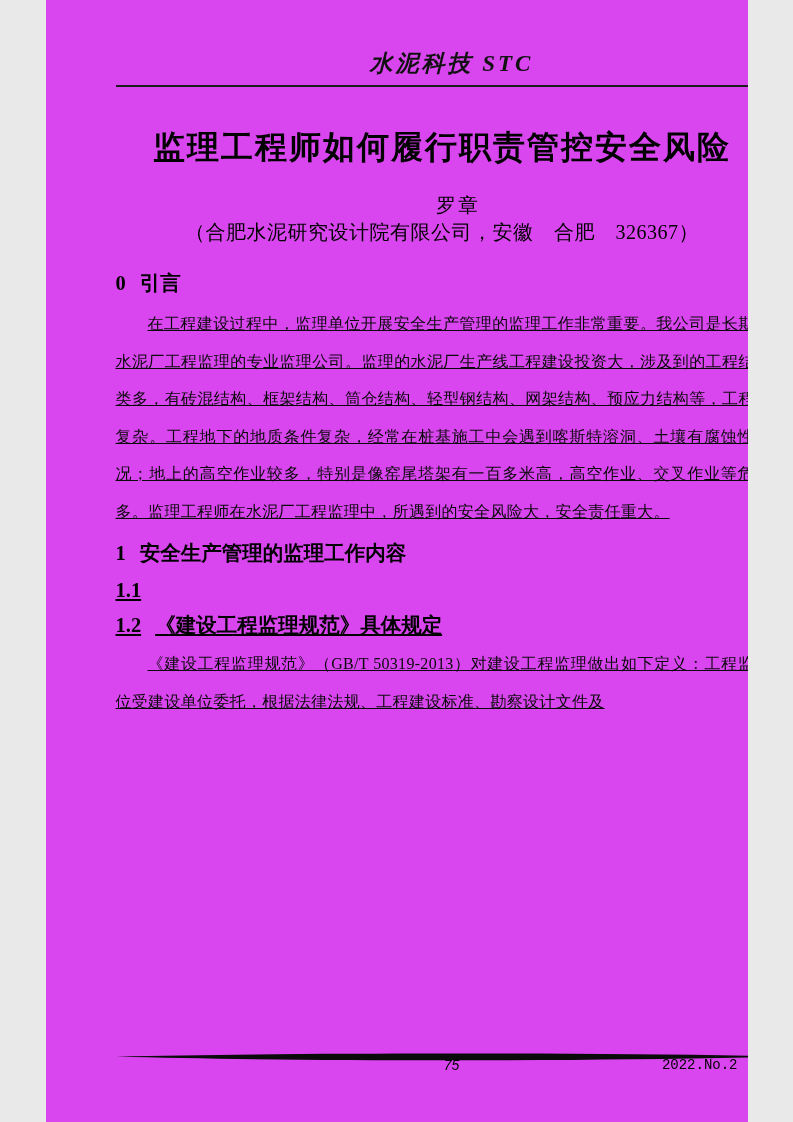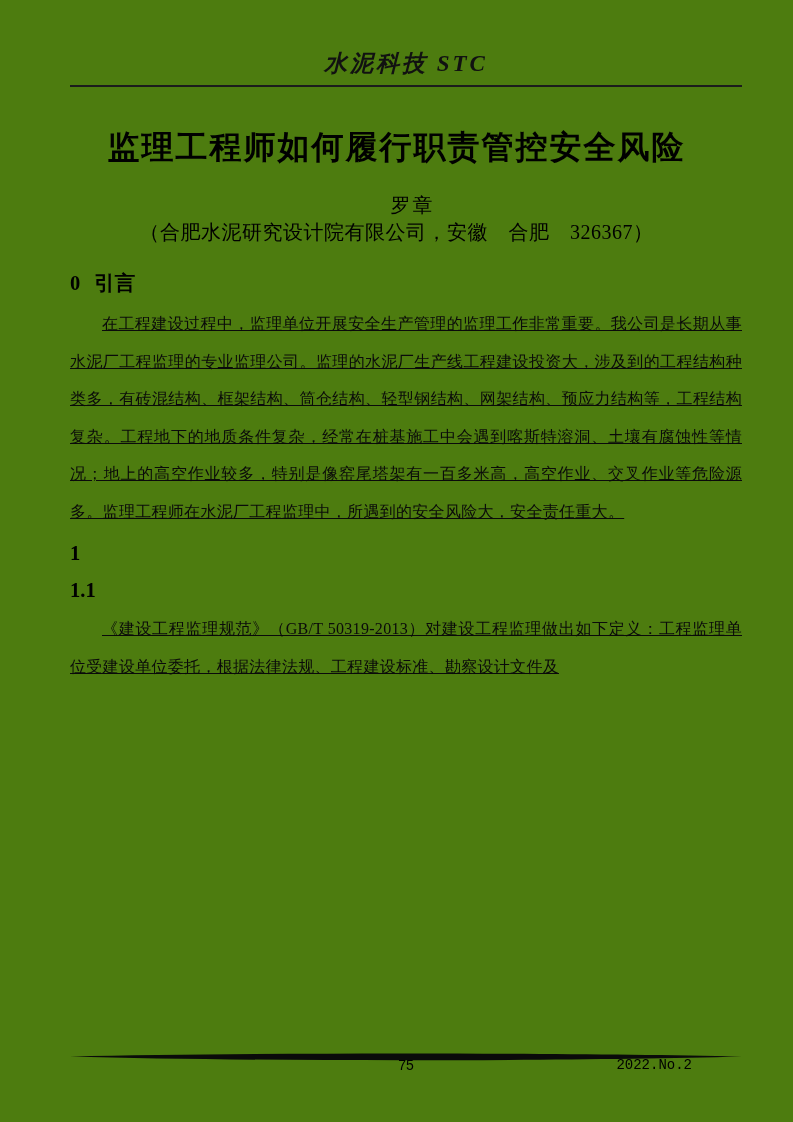--- a/index.html
+++ b/index.html
@@ -1,22 +1,22 @@
 <!DOCTYPE html>
 <html><head>
 <meta charset="utf-8">
 <style>
   * { margin: 0; padding: 0; box-sizing: border-box; }
   html, body { background: #e9e9e9; }
   .page {
     position: relative;
-    width: 793px;
+    width: 702px;
     height: 1122px;
     margin: 0 auto;
-    background: #4d7c0f;
+    background: #d946ef;
     color: #000;
     overflow: hidden;
     font-family: "Liberation Serif", "DejaVu Serif", serif;
   }
   
   .journal-header {
     position: absolute;
     top: 48px; left: 70px; width: 672px;
     text-align: center;
     font-family: "Liberation Serif", "DejaVu Serif", serif;
@@ -70,21 +70,21 @@
     display: flex;
     align-items: baseline;
     color: #000;
   }
   .sec-heading .sec-num {
     font-family: "Liberation Serif", "DejaVu Serif", serif;
     font-weight: bold;
     margin-right: 14px;
   }
   .sec-heading.top-level { margin-top: 8px; margin-bottom: 7px; }
-  .sec-heading.sub-level { margin-top: 2px; margin-bottom: 5px; }
+  .sec-heading.sub-level { margin-top: 2px; margin-bottom: 5px; text-decoration: underline; }
   .body-par {
     font-size: 16px;
     line-height: 37.5px;
     text-align: justify;
     text-indent: 2em;
     letter-spacing: 0.3px;
     color: #0a0a0a;
     text-decoration: underline;
   }
   
@@ -92,20 +92,21 @@
     position: absolute;
     top: 1048px; left: 70px; width: 672px; height: 10px;
   }
   .footer-pageno {
     position: absolute;
     top: 1057px; left: 70px; width: 672px;
     text-align: center;
     font-family: "Liberation Sans", "DejaVu Sans", sans-serif;
     font-size: 14px;
     color: #000;
+    font-style: italic;
   }
   .footer-issue {
     position: absolute;
     top: 1057px; left: 560px; width: 132px;
     text-align: right;
     font-family: Liberation Mono, monospace;
     font-size: 14px;
     color: #000;
   }
 </style>
@@ -124,26 +125,31 @@
   <div class="main">
 
     <div class="sec-heading top-level">
       <span class="sec-num">0</span>
       <span>引言</span>
     </div>
     <p class="body-par">在工程建设过程中，监理单位开展安全生产管理的监理工作非常重要。我公司是长期从事水泥厂工程监理的专业监理公司。监理的水泥厂生产线工程建设投资大，涉及到的工程结构种类多，有砖混结构、框架结构、筒仓结构、轻型钢结构、网架结构、预应力结构等，工程结构复杂。工程地下的地质条件复杂，经常在桩基施工中会遇到喀斯特溶洞、土壤有腐蚀性等情况；地上的高空作业较多，特别是像窑尾塔架有一百多米高，高空作业、交叉作业等危险源多。监理工程师在水泥厂工程监理中，所遇到的安全风险大，安全责任重大。</p>
 
     <div class="sec-heading top-level">
       <span class="sec-num">1</span>
+      <span>安全生产管理的监理工作内容</span>
     </div>
 
     <div class="sec-heading sub-level">
       <span class="sec-num">1.1</span>
     </div>
 
+    <div class="sec-heading sub-level">
+      <span class="sec-num">1.2</span>
+      <span>《建设工程监理规范》具体规定</span>
+    </div>
     <p class="body-par">《建设工程监理规范》（GB/T 50319-2013）对建设工程监理做出如下定义：工程监理单位受建设单位委托，根据法律法规、工程建设标准、勘察设计文件及</p>
 
   </div>
 
   <div class="footer-rule">
     <svg width="672" height="10" viewBox="0 0 672 10">
       <path d="M0,4.5 C180,0.5 480,0.5 672,4.5 C480,9.5 180,9.5 0,4.5 Z" fill="#0a0a0a"></path>
     </svg>
   </div>
   <div class="footer-pageno">75</div>

